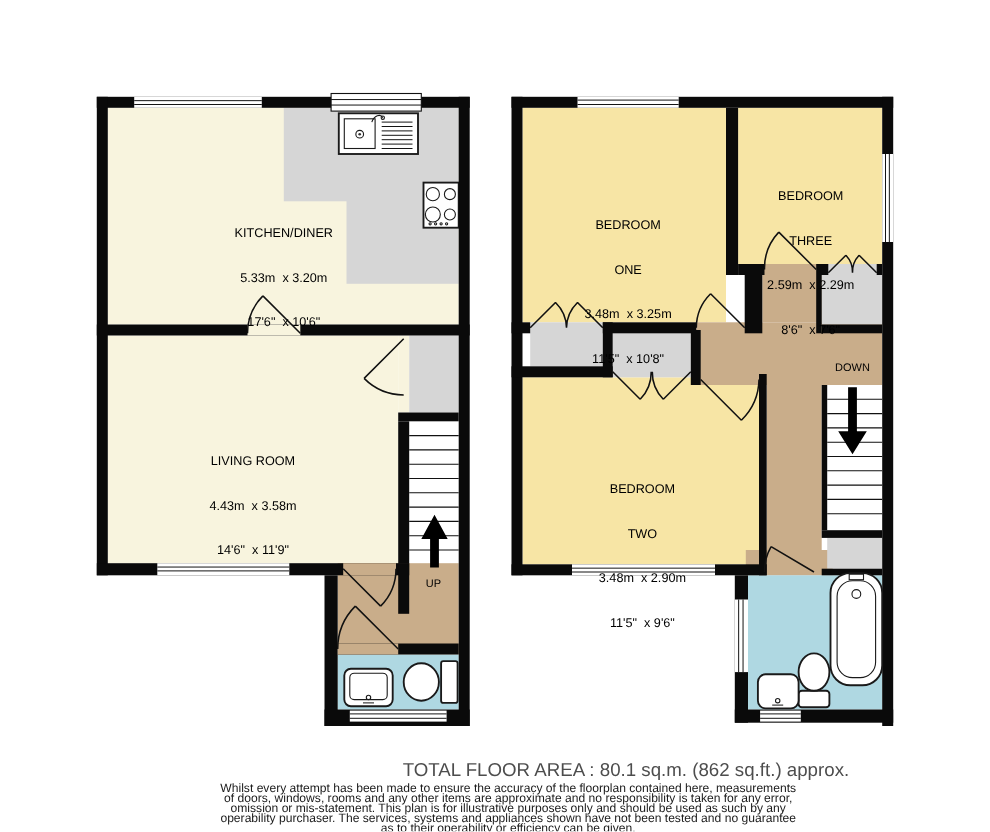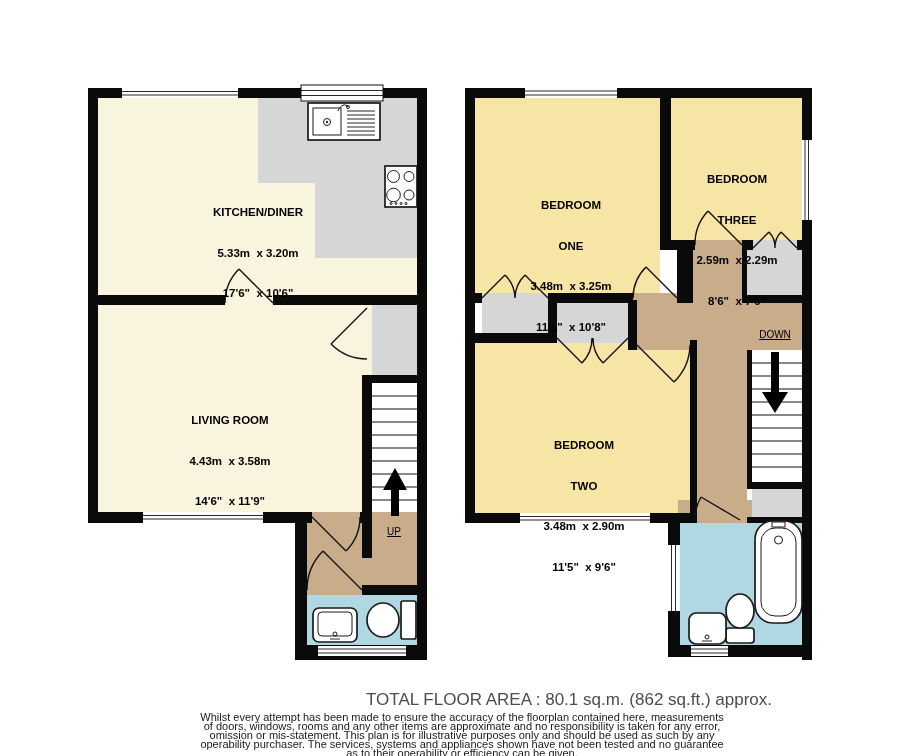--- a/index.html
+++ b/index.html
@@ -14,22 +14,22 @@
   .fg{fill:var(--gray);}
   .ln{stroke:#1a1a1a;stroke-width:1;fill:none;}
   .ln2{stroke:#1a1a1a;stroke-width:1.7;fill:#fff;}
   .dr{stroke:#111;stroke-width:1.4;fill:none;}
   .tread{stroke:#111;stroke-width:1;}
   .wline{stroke:#111;stroke-width:0.9;}
   .arrow{fill:#000;}
   .floor-header{position:absolute;transform:translateX(-50%);text-align:center;
      color:var(--muted);font-size:11.5px;line-height:13px;white-space:pre;}
   .room-label{position:absolute;transform:translateX(-50%);text-align:center;
-     font-weight:bold;font-size:11.5px;line-height:13.5px;color:#000;white-space:pre;}
-  .stair-label{position:absolute;transform:translateX(-50%);font-size:10px;color:#000;text-decoration:underline;}
+     font-weight:normal;font-size:11.5px;line-height:13.5px;color:#000;white-space:pre;}
+  .stair-label{position:absolute;transform:translateX(-50%);font-size:10px;color:#000;}
   .footer{position:absolute;left:462px;top:690px;transform:translateX(-50%);
      text-align:center;width:620px;}
   .total{font-size:17px;color:var(--muted);margin-bottom:3px;white-space:pre;text-align:right;}
   .disc{font-size:11px;line-height:9px;color:#1a1a1a;white-space:pre;}
 </style>
 </head>
 <body>
 
 <div class="canvas">
 

